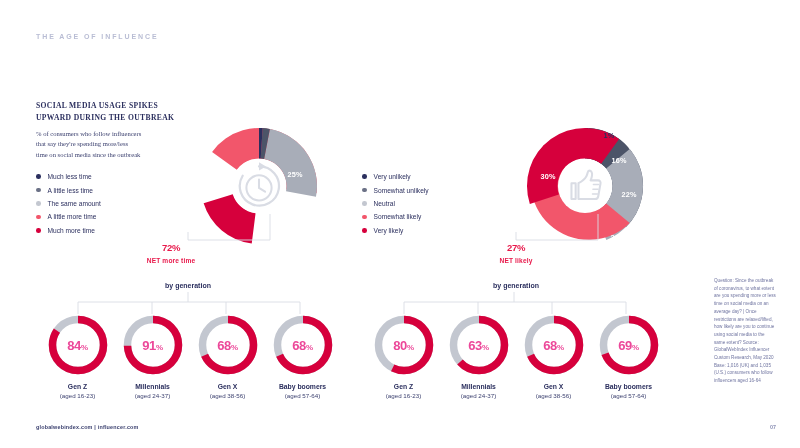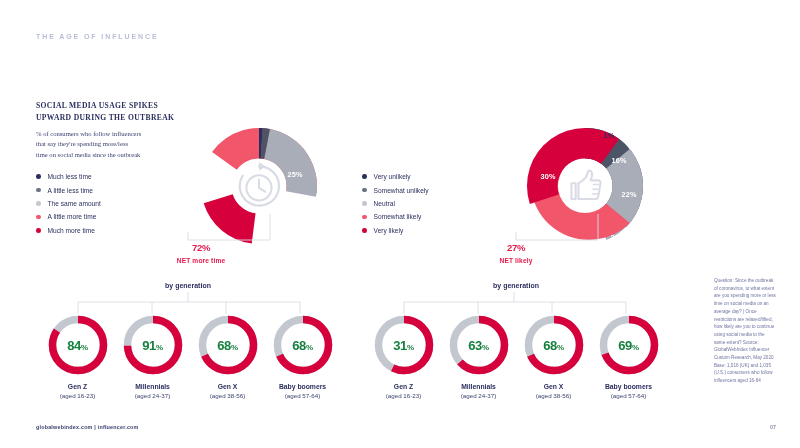--- a/index.html
+++ b/index.html
@@ -60,21 +60,21 @@
 
   .connector{position:absolute;}
 
   
   .gens{position:absolute;display:flex;}
   .gen{width:75px;text-align:center;}
   .gen-ring{position:relative;width:62px;height:62px;margin:0 auto;}
   .gen-ring svg{display:block;}
   .gen-pct{
     position:absolute;left:50%;top:50%;transform:translate(-50%,-50%);
-    font-size:13px;font-weight:700;color:#15803d;letter-spacing:-.3px;
+    font-size:13px;font-weight:700;color:#ec4899;letter-spacing:-.3px;
   }
   .gen-pct em{font-size:8px;font-style:normal;}
   .gen-name{font-size:6.8px;font-weight:700;color:#2b2f5e;margin-top:7px;}
   .gen-age{font-size:6.2px;color:#3d4270;margin-top:2px;}
 
   
   .source{
     position:absolute;left:714px;top:277px;width:62px;
     font-size:4.6px;line-height:1.68;color:#6f74a0;
   }
@@ -150,21 +150,21 @@
       <svg class="hub-icon" viewBox="0 0 60 60">
         <circle cx="30" cy="30" r="29" fill="#ffffff"></circle>
         <path d="M30 9 A21 21 0 1 1 12.5 19" fill="none" stroke="#d9dce4" stroke-width="2.4" stroke-linecap="round"></path>
         <path d="M30 4.5 L30 13.5 L37.5 9 Z" fill="#d9dce4"></path>
         <circle cx="30" cy="32" r="13.5" fill="none" stroke="#d9dce4" stroke-width="2.2"></circle>
         <path d="M30 23 L30 32 L36.5 36" fill="none" stroke="#d9dce4" stroke-width="2.2" stroke-linecap="round"></path>
       </svg>
     </div>
   </div>
 
-  <div class="net" style="left:161px;top:238px;width:80px;">
+  <div class="net" style="left:131px;top:238px;width:80px;">
     <div class="net-val"><span>72</span><span>%</span></div>
     <div class="net-cap">NET more time</div>
   </div>
 
   <svg class="connector" style="left:120px;top:210px;width:160px;height:80px;" viewBox="0 0 160 80">
     <path d="M150 4 L150 30 L68 30 L68 22" fill="none" stroke="#d9dce4" stroke-width="0.9"></path>
   </svg>
 
   <div class="bygen" style="left:148px;top:282px;width:80px;">by generation</div>
 
@@ -295,21 +295,21 @@
     <path d="M148 0 L148 10 M38 10 L260 10 M38 10 L38 22 M112 10 L112 22 M186 10 L186 22 M260 10 L260 22" fill="none" stroke="#d9dce4" stroke-width="0.9"></path>
   </svg>
 
   <div class="gens" style="left:366px;top:314px;">
     <div class="gen">
       <div class="gen-ring">
         <svg width="62" height="62" viewBox="0 0 62 62">
           <circle cx="31" cy="31" r="25.5" fill="none" stroke="#c3c7d0" stroke-width="7.5"></circle>
           <circle cx="31" cy="31" r="25.5" fill="none" stroke="#d6003c" stroke-width="7.5" stroke-dasharray="91.3 68.9" transform="rotate(-90 31 31)"></circle>
         </svg>
-        <div class="gen-pct"><span>31</span><em>%</em></div>
+        <div class="gen-pct"><span>80</span><em>%</em></div>
       </div>
       <div class="gen-name">Gen Z</div>
       <div class="gen-age">(aged 16-23)</div>
     </div>
 
     <div class="gen">
       <div class="gen-ring">
         <svg width="62" height="62" viewBox="0 0 62 62">
           <circle cx="31" cy="31" r="25.5" fill="none" stroke="#c3c7d0" stroke-width="7.5"></circle>
           <circle cx="31" cy="31" r="25.5" fill="none" stroke="#d6003c" stroke-width="7.5" stroke-dasharray="100.9 59.3" transform="rotate(-90 31 31)"></circle>

